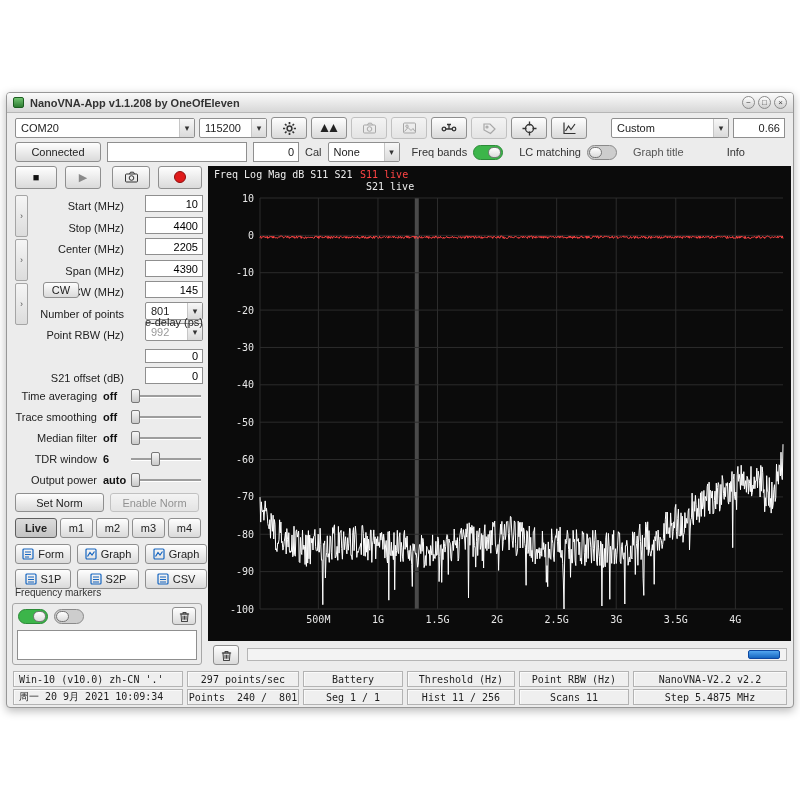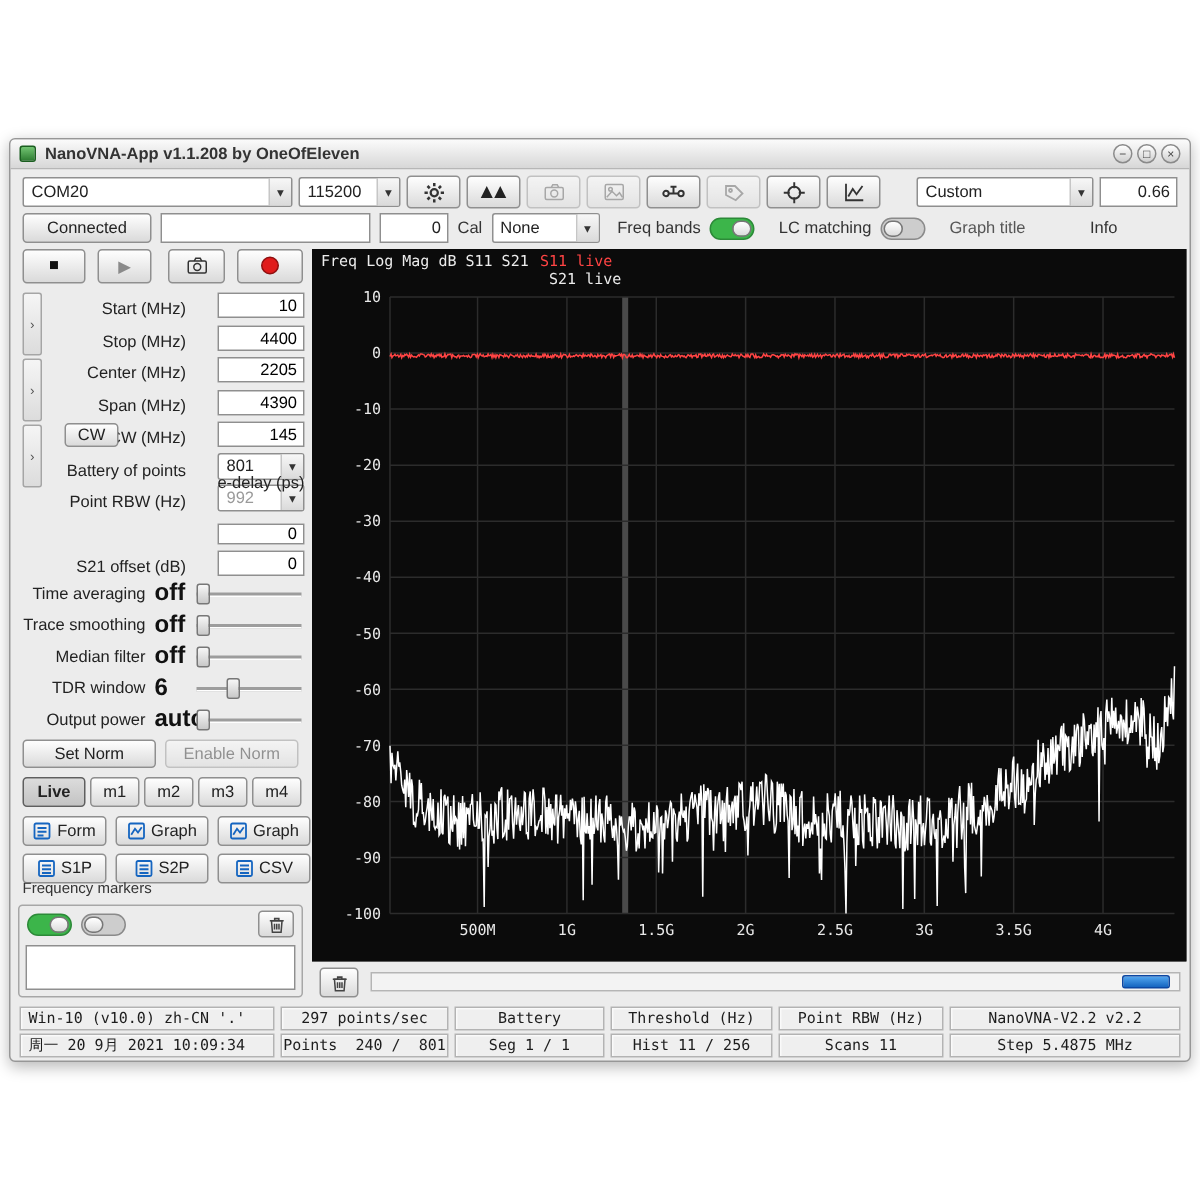--- a/index.html
+++ b/index.html
@@ -71,21 +71,21 @@
            justify-content:flex-end; align-items:flex-end; padding-right:5px; gap:21px; }
   .f-label { font-size:11px; color:#222; white-space:nowrap; }
   .f-input { width:58px; height:17px; border:1px solid #8f8f8f; background:#fff;
              font-size:11px; text-align:right; padding:0 4px; font-family:inherit; }
   .f-combo { width:58px; height:18px; }
   .cw-btn { position:absolute; left:36px; width:36px; height:16px; font-size:11px; }
 
   .sl-row { position:absolute; left:0; width:201px; height:18px; display:flex;
             align-items:center; padding:0 7px 0 4px; }
   .sl-label { flex:1; text-align:right; font-size:11px; color:#222; white-space:nowrap; }
-  .sl-val { width:28px; margin-left:6px; font-size:16px; font-weight:bold; color:#111; }
+  .sl-val { width:28px; margin-left:6px; font-size:11px; font-weight:bold; color:#111; }
   .slider { width:70px; height:14px; position:relative; flex:none; }
   .slider::before { content:""; position:absolute; left:0; right:0; top:6px; height:2px;
                     background:#9d9d9d; border-bottom:1px solid #fff; }
   .thumb { position:absolute; top:0; width:9px; height:14px; border-radius:2px;
            background:linear-gradient(#f7f7f7,#c9c9c9); border:1px solid #777; }
 
   .norm-row { position:absolute; top:330px; left:8px; display:flex; gap:6px; }
   .norm-btn { width:89px; height:19px; font-size:11px; }
   .tabs-row { position:absolute; top:355px; left:8px; display:flex; gap:3px; }
   .tab-btn { width:33px; height:20px; font-size:11px; }
@@ -281,21 +281,21 @@
     <div class="f-row" style="top:95px;">
       <span class="f-label">Span (MHz)</span>
       <input class="f-input" value="4390" style="">
     </div>
     <div class="f-row" style="top:116px;">
       <button class="btn cw-btn">CW</button>
       <span class="f-label">CW (MHz)</span>
       <input class="f-input" value="145" style="">
     </div>
     <div class="f-row" style="top:138px;">
-      <span class="f-label">Battery of points</span>
+      <span class="f-label">Number of points</span>
       <div class="combo f-combo">
         <span class="combo-val">801</span>
         <span class="combo-arrow">▾</span>
       </div>
     </div>
     <div class="f-row" style="top:159px;">
       <span class="f-label">Point RBW (Hz)</span>
       <div class="combo f-combo disabled">
         <span class="combo-val">992</span>
         <span class="combo-arrow">▾</span>

